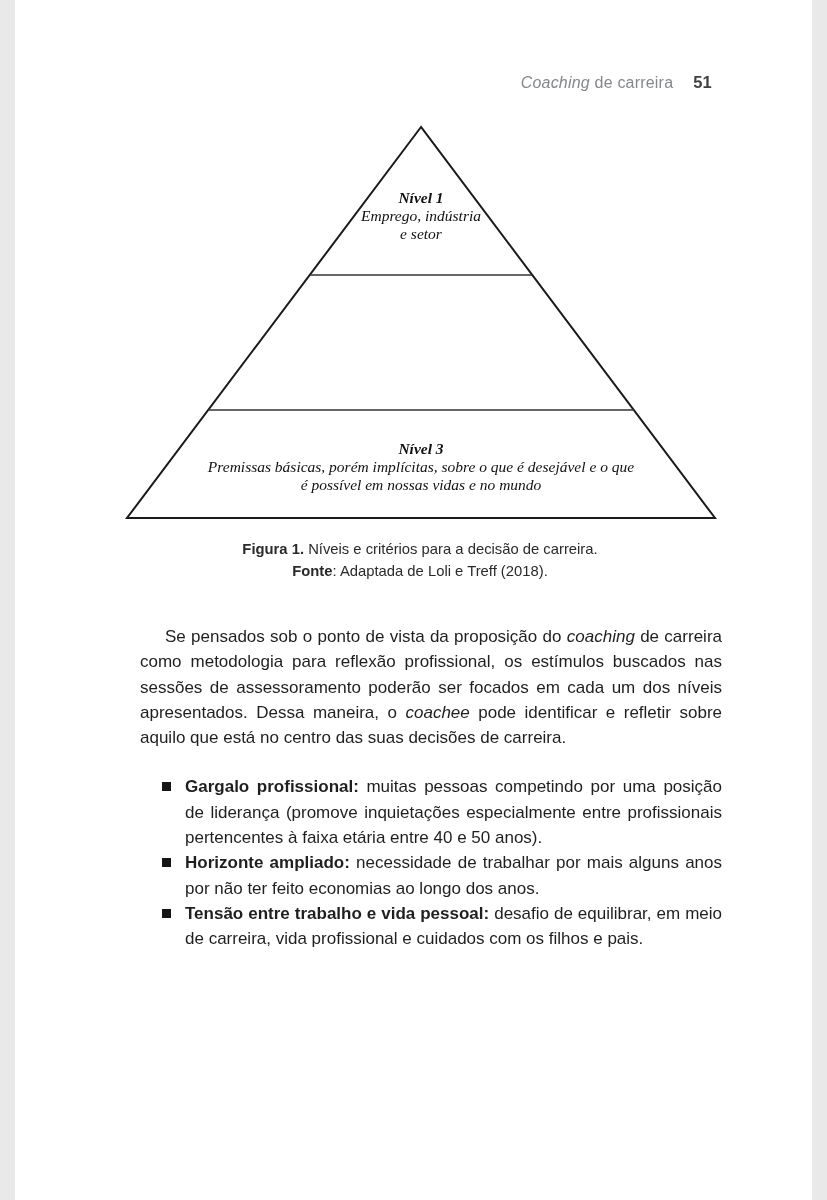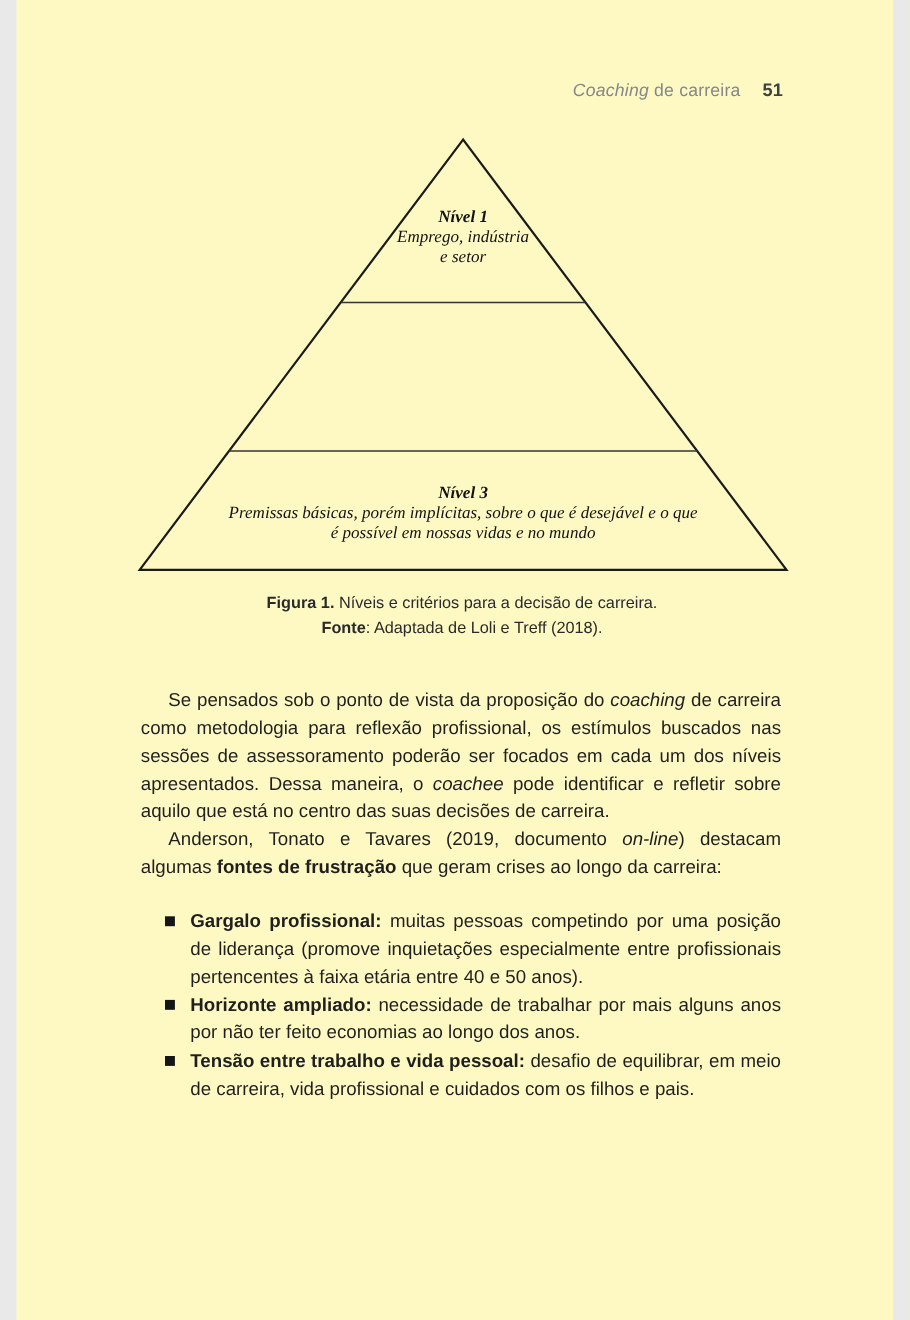--- a/index.html
+++ b/index.html
@@ -1,20 +1,20 @@
 <!DOCTYPE html>
 <html><head>
 <meta charset="utf-8">
 <style>
   * { margin:0; padding:0; box-sizing:border-box; }
   html,body { background:#e9e9e9; }
   .page {
     position:relative;
     width:797px; height:1200px;
-    background:#fef9c3;
+    background:#ffffff;
     margin:0 auto;
     font-family:"Liberation Sans", sans-serif;
     color:#1f1f1f;
     overflow:hidden;
   }
   
   .running-head {
     position:absolute; top:72px; left:113px; width:584px;
     text-align:right; font-size:16px; line-height:20px;
     color:#85878a; letter-spacing:0.2px;
@@ -36,21 +36,21 @@
   .lvl2 { top:310px; left:266px; width:280px; }
   .lvl3 { top:440px; left:146px; width:520px; }
   
   .fig-caption {
     position:absolute; top:538px; left:113px; width:584px;
     font-size:14.8px; line-height:22px; color:#2a2a2c;text-align:center;
   }
   .fig-caption b { font-weight:bold; }
   
   .body-text {
-    position:absolute; top:624px; left:113px; width:582px;
+    position:absolute; top:624px; left:125px; width:582px;
     font-size:17px; line-height:25.3px; text-align:justify;
     color:#1f1f1f;
   }
   .body-text p { text-indent:25px; }
   .body-text em { font-style:italic; }
   .body-text .bold { font-weight:bold; }
   .frustration-list {
     margin-top:24px; padding-left:45px; list-style:none;
   }
   .frustration-list li { position:relative; text-align:justify; }
@@ -87,21 +87,20 @@
     </div>
   </div>
 
   <div class="fig-caption">
     <div><b>Figura 1.</b><span> Níveis e critérios para a decisão de carreira.</span></div>
     <div><b>Fonte</b><span>: Adaptada de Loli e Treff (2018).</span></div>
   </div>
 
   <div class="body-text">
     <p><span>Se pensados sob o ponto de vista da proposição do </span><em>coaching</em><span> de carreira como metodologia para reflexão profissional, os estímulos buscados nas sessões de assessoramento poderão ser focados em cada um dos níveis apresentados. Dessa maneira, o </span><em>coachee</em><span> pode identificar e refletir sobre aquilo que está no centro das suas decisões de carreira.</span></p>
-    <p><span>Anderson, Tonato e Tavares (2019, documento </span><em>on-line</em><span>) destacam algumas </span><span class="bold">fontes de frustração</span><span> que geram crises ao longo da carreira:</span></p>
 
     <ul class="frustration-list">
       <li>
         <span class="bullet-sq"></span>
         <span class="lead">Gargalo profissional:</span><span> muitas pessoas competindo por uma posição de liderança (promove inquietações especialmente entre profissionais pertencentes à faixa etária entre 40 e 50 anos).</span>
       </li>
       <li>
         <span class="bullet-sq"></span>
         <span class="lead">Horizonte ampliado:</span><span> necessidade de trabalhar por mais alguns anos por não ter feito economias ao longo dos anos.</span>
       </li>

